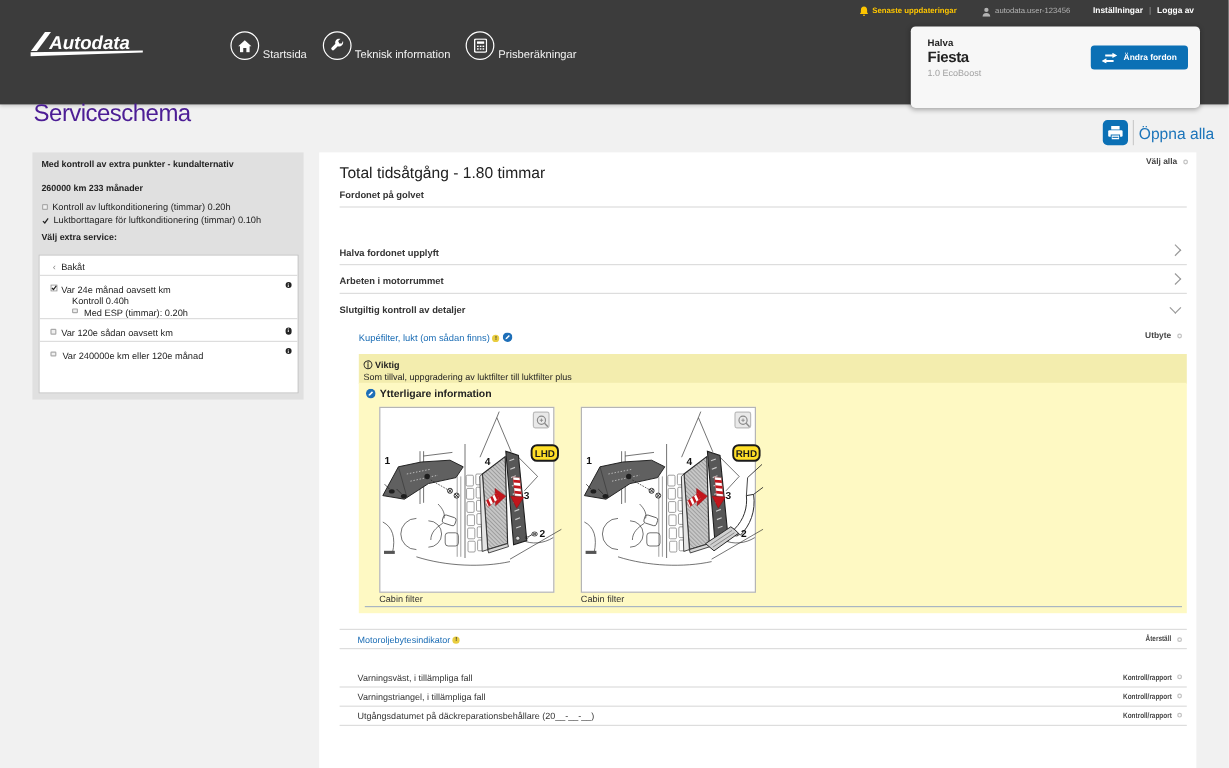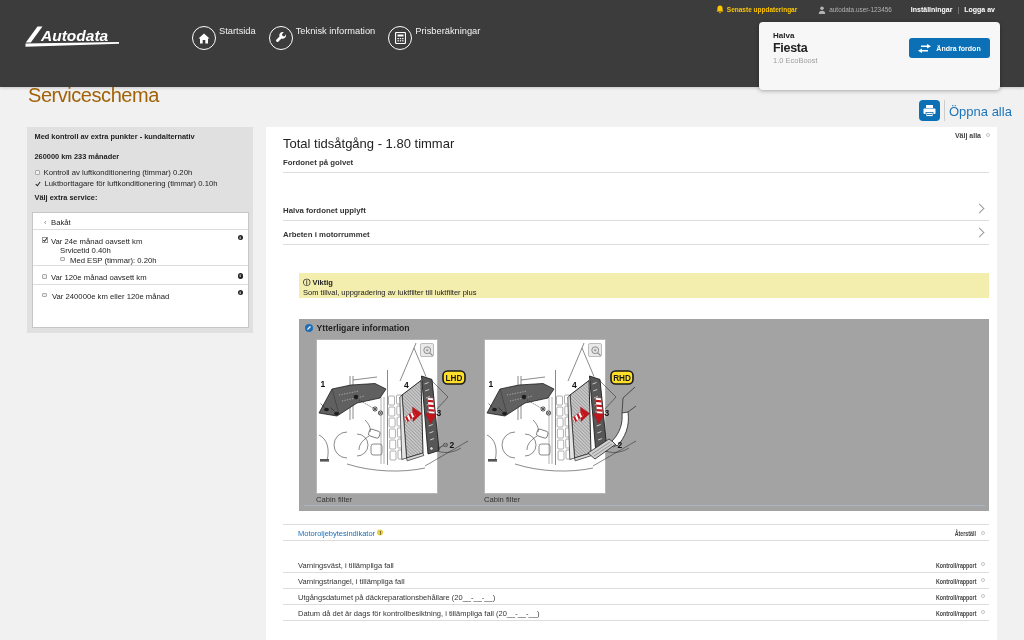--- a/index.html
+++ b/index.html
@@ -5,31 +5,31 @@
 html,body{width:1024px;height:640px;overflow:hidden}
 body{font-family:"Liberation Sans",sans-serif;background:#f1f1f1;position:relative}
 .abs{position:absolute}
 
 #header{position:absolute;left:0;top:0;width:1024px;height:87px;background:#3c3c3c;box-shadow:0 1px 3px rgba(0,0,0,.18)}
 #topbar{position:absolute;top:5px;right:29px;display:flex;align-items:center;font-size:7px}
 #topbar .yel{color:#fdc500;font-weight:bold;font-size:6.5px}
 #topbar .gry{color:#b3b3b3;font-size:6.4px}
 #topbar .wht{color:#fff;font-weight:bold}
 #nav{position:absolute;left:192px;top:26px;display:flex;align-items:center}
-.navitem{display:flex;align-items:flex-start;margin-right:13px}
+.navitem{display:flex;align-items:flex-end;margin-right:13px}
 .navcirc{width:24px;height:24px;border-radius:50%;border:1.3px solid #fff;display:flex;align-items:center;justify-content:center;margin-right:3px}
 .navtxt{color:#f2f2f2;font-size:9.3px}
 
 #vcard{position:absolute;left:759px;top:22px;width:241px;height:68px;background:#f7f7f7;border-radius:4px;box-shadow:0 1px 4px rgba(0,0,0,.3)}
 #vcard .ford{position:absolute;left:14px;top:8.5px;font-size:8px;font-weight:bold;color:#222}
 #vcard .fiesta{position:absolute;left:14px;top:18.5px;font-size:12.5px;font-weight:bold;color:#222;letter-spacing:-0.3px}
 #vcard .eco{position:absolute;left:14px;top:33.5px;font-size:7.5px;color:#a0a0a0}
 #vbtn{position:absolute;left:150px;top:16px;width:81px;height:20px;background:#0b70b5;border-radius:3px;color:#fff;font-size:7px;font-weight:bold;display:flex;align-items:center;justify-content:center}
 
-#title{position:absolute;left:28px;top:83.5px;font-size:20px;letter-spacing:-0.45px;color:#a16207}
+#title{position:absolute;left:28px;top:83.5px;font-size:20px;letter-spacing:-0.45px;color:#4c1d95}
 
 #printbtn{position:absolute;left:919px;top:100px;width:21px;height:21px;background:#0b70b5;border-radius:4px;display:flex;align-items:center;justify-content:center}
 #printsep{position:absolute;left:944px;top:100px;width:1px;height:21px;background:#ccc}
 #opennall{position:absolute;left:949px;top:104px;font-size:13px;color:#1c75ba}
 
 #lpanel{position:absolute;left:27px;top:127px;width:226px;height:206px;background:#e0e0e0;font-size:7.7px;color:#222}
 #lpanel .b{font-weight:bold}
 .cbrow{display:flex;align-items:center}
 .cb{width:4.5px;height:4.5px;border:1px solid #aaa;background:#f0f0f0;border-radius:1px;display:inline-block;margin-right:4px;flex:none}
 #innerlist{position:absolute;left:5px;top:85px;width:217px;height:116px;background:#fff;border:1px solid #c6c6c6}
@@ -39,23 +39,23 @@
 #mpanel{position:absolute;left:266px;top:127px;width:731px;height:513px;background:#fff}
 #valjalla{position:absolute;right:16px;top:4.5px;font-size:7px;font-weight:bold;color:#444}
 .circ{width:3.8px;height:3.8px;border-radius:50%;border:1px solid #c2c2c2;background:#fdfdfd;position:absolute}
 #total{position:absolute;left:17px;top:9px;font-size:13px;color:#222}
 .mrow{position:absolute;left:17px;width:706px;height:24px;border-bottom:1px solid #ddd;font-size:7.8px;font-weight:bold;color:#333;padding-top:9.5px}
 .chev{position:absolute;right:6px;width:7px;height:7px;border-right:1.3px solid #999;border-bottom:1.3px solid #999}
 .chr{transform:rotate(-45deg)}
 .chd{transform:rotate(45deg)}
 a.lnk{color:#1b6db5;text-decoration:none}
 .warni{display:inline-block;width:6px;height:6px;border-radius:50%;background:#e9cd3f;color:#333;font-size:5px;font-weight:bold;text-align:center;line-height:6px;vertical-align:1px}
-#yellowbox{position:absolute;left:33px;top:146px;width:690px;height:25px;background:#f3edae;font-size:6.5px;color:#222}
-#bluebox{position:absolute;left:33px;top:192px;width:690px;height:192px;background:#a3a3a3}
-.fig{position:absolute;top:20px;width:122px;height:155px;background:#fff;border:1px solid #b5b5b5}
+#yellowbox{position:absolute;left:33px;top:168px;width:690px;height:25px;background:#f3edae;font-size:6.5px;color:#222}
+#bluebox{position:absolute;left:33px;top:192px;width:690px;height:192px;background:#fef9c3}
+.fig{position:absolute;top:20px;width:146px;height:155px;background:#fff;border:1px solid #b5b5b5}
 .figcap{position:absolute;top:176px;font-size:7.6px;color:#333}
 .mag{position:absolute;right:3px;top:3px;width:14px;height:14px;background:#e9e9e9;border:1px solid #bbb;border-radius:2px}
 #bbsep{position:absolute;left:5px;top:185.5px;width:681px;height:1px;background:#a9b6c2}
 
 .brow{position:absolute;left:17px;width:706px;border-bottom:1px solid #ddd;font-size:7.5px;color:#333}
 .brlabel{position:absolute;right:13px;top:50%;transform:translateY(-50%) scaleX(.82);transform-origin:right center;font-size:6.5px;font-weight:bold;color:#444;white-space:nowrap}
 .brtxt{position:absolute;left:15px;top:50%;transform:translateY(-50%)}
 </style></head>
 <body>
 <div id="header">
@@ -150,45 +150,46 @@
     <div class="ib" style="position:absolute;left:0;top:0;width:100%;height:17px">
         <span style="position:absolute;left:11px;top:5px;color:#888">‹</span>
         <span style="position:absolute;left:18px;top:5px">Bakåt</span>
       </div>
     <div class="ib" style="position:absolute;left:0;top:17.5px;width:100%;height:35px">
       <svg width="6" height="6" viewBox="0 0 7 7" style="position:absolute;left:9px;top:6.5px">
           <rect x="0.5" y="0.5" width="6" height="6" fill="#fff" stroke="#888"></rect>
           <path d="M1.5 3.5 L3 5 L5.7 1.5" stroke="#222" stroke-width="1.2" fill="none"></path>
         </svg>
       <span style="position:absolute;left:18px;top:6px">Var 24e månad oavsett km</span>
-      <span style="position:absolute;left:27px;top:15.5px">Srvicetid 0.40h</span>
+      <span style="position:absolute;left:27px;top:15.5px">Kontroll 0.40h</span>
       <span class="cb" style="position:absolute;left:27px;top:26px"></span>
       <span style="position:absolute;left:37px;top:25px">Med ESP (timmar): 0.20h</span>
       <div class="infoi" style="position:absolute;right:5px;top:4px">i</div>
     </div>
     <div class="ib" style="position:absolute;left:0;top:53px;width:100%;height:19px">
       <span class="cb" style="position:absolute;left:9px;top:8px"></span>
-      <span style="position:absolute;left:18px;top:7px">Var 120e månad oavsett km</span>
+      <span style="position:absolute;left:18px;top:7px">Var 120e sådan oavsett km</span>
       <div class="infoi" style="position:absolute;right:5px;top:7px">i</div>
     </div>
     <div style="position:absolute;left:0;top:72.5px;width:100%;height:19px">
       <span class="cb" style="position:absolute;left:9px;top:7px"></span>
       <span style="position:absolute;left:19px;top:6px">Var 240000e km eller 120e månad</span>
       <div class="infoi" style="position:absolute;right:5px;top:4px">i</div>
     </div>
   </div>
 </div>
 
 <div id="mpanel">
   <div id="valjalla">Välj alla</div>
     <div class="circ" style="right:7px;top:6px"></div>
   <div id="total">Total tidsåtgång - 1.80 timmar</div>
   <div class="mrow" style="top:21.5px">Fordonet på golvet</div>
   <div class="mrow" style="top:69.5px">Halva fordonet upplyft<div class="chev chr" style="top:8px"></div></div>
   <div class="mrow" style="top:93.5px">Arbeten i motorrummet<div class="chev chr" style="top:8px"></div></div>
+  <div class="mrow" style="top:117.5px;border-bottom:none">Slutgiltig kontroll av detaljer<div class="chev chd" style="top:8px"></div></div>
   <div class="abs" style="left:33px;top:150px;font-size:7.8px"><a class="lnk" href="#">Kupéfilter, lukt (om sådan finns)</a> <span class="warni">!</span> <svg class="editisvg" width="8" height="8" viewBox="0 0 8 8" style="vertical-align:-1px">
         <circle cx="4" cy="4" r="4" fill="#1e6fb8"></circle>
         <path d="M2.2 5.8 L2.5 4.6 L5 2.1 L5.9 3 L3.4 5.5 Z" fill="#fff"></path>
       </svg></div>
   <div class="abs" style="right:21px;top:150px;font-size:7px;font-weight:bold;color:#444">Utbyte</div>
     <div class="circ" style="right:12px;top:151px"></div>
   <div id="yellowbox">
     <div class="abs" style="left:4px;top:4.5px;font-weight:bold;font-size:7.5px">ⓘ Viktig</div>
     <div class="abs" style="left:4px;top:14.5px;font-size:7.5px">Som tillval, uppgradering av luktfilter till luktfilter plus</div>
   </div>
@@ -442,18 +443,13 @@
   <div class="brow" style="top:446px;height:16px">
       <span class="brtxt">Varningstriangel, i tillämpliga fall</span>
       <span class="brlabel">Kontroll/rapport</span>
       <div class="circ" style="right:4px;top:5px"></div>
     </div>
   <div class="brow" style="top:462px;height:16px">
       <span class="brtxt">Utgångsdatumet på däckreparationsbehållare (20__-__-__)</span>
       <span class="brlabel">Kontroll/rapport</span>
       <div class="circ" style="right:4px;top:5px"></div>
     </div>
-  <div class="brow" style="top:478px;height:16px">
-      <span class="brtxt">Datum då det är dags för kontrollbesiktning, i tillämpliga fall (20__-__-__)</span>
-      <span class="brlabel">Kontroll/rapport</span>
-      <div class="circ" style="right:4px;top:5px"></div>
-    </div>
 </div>
 
 </body></html>

